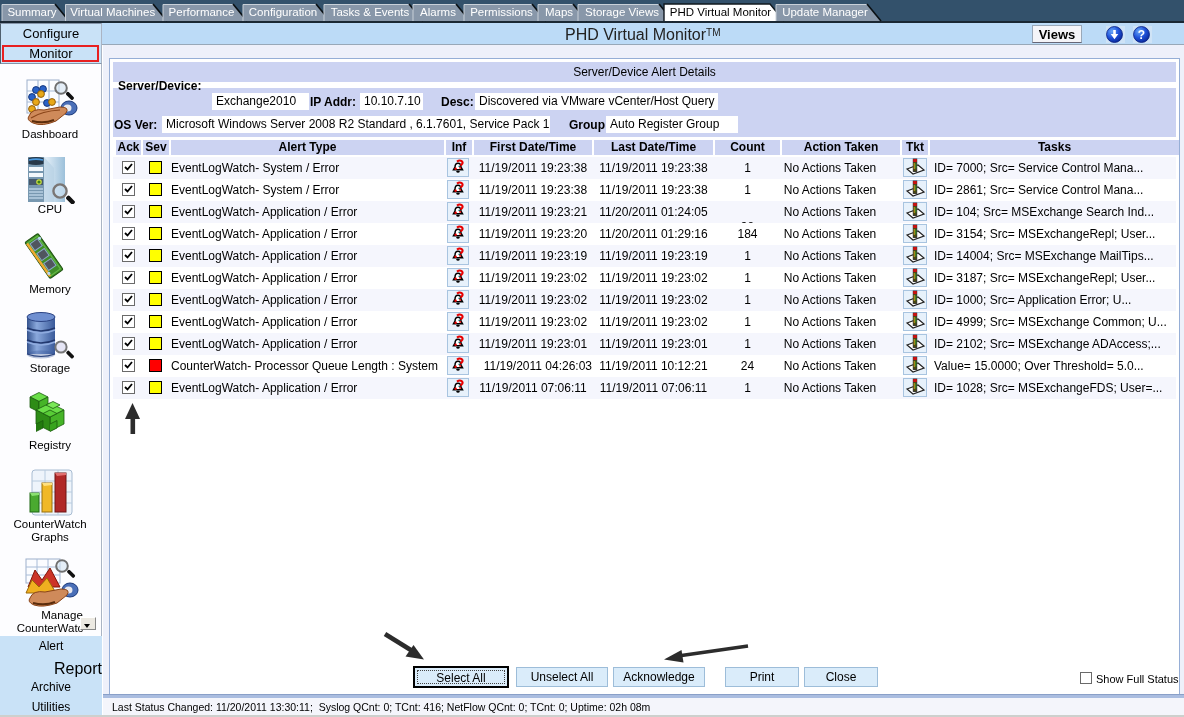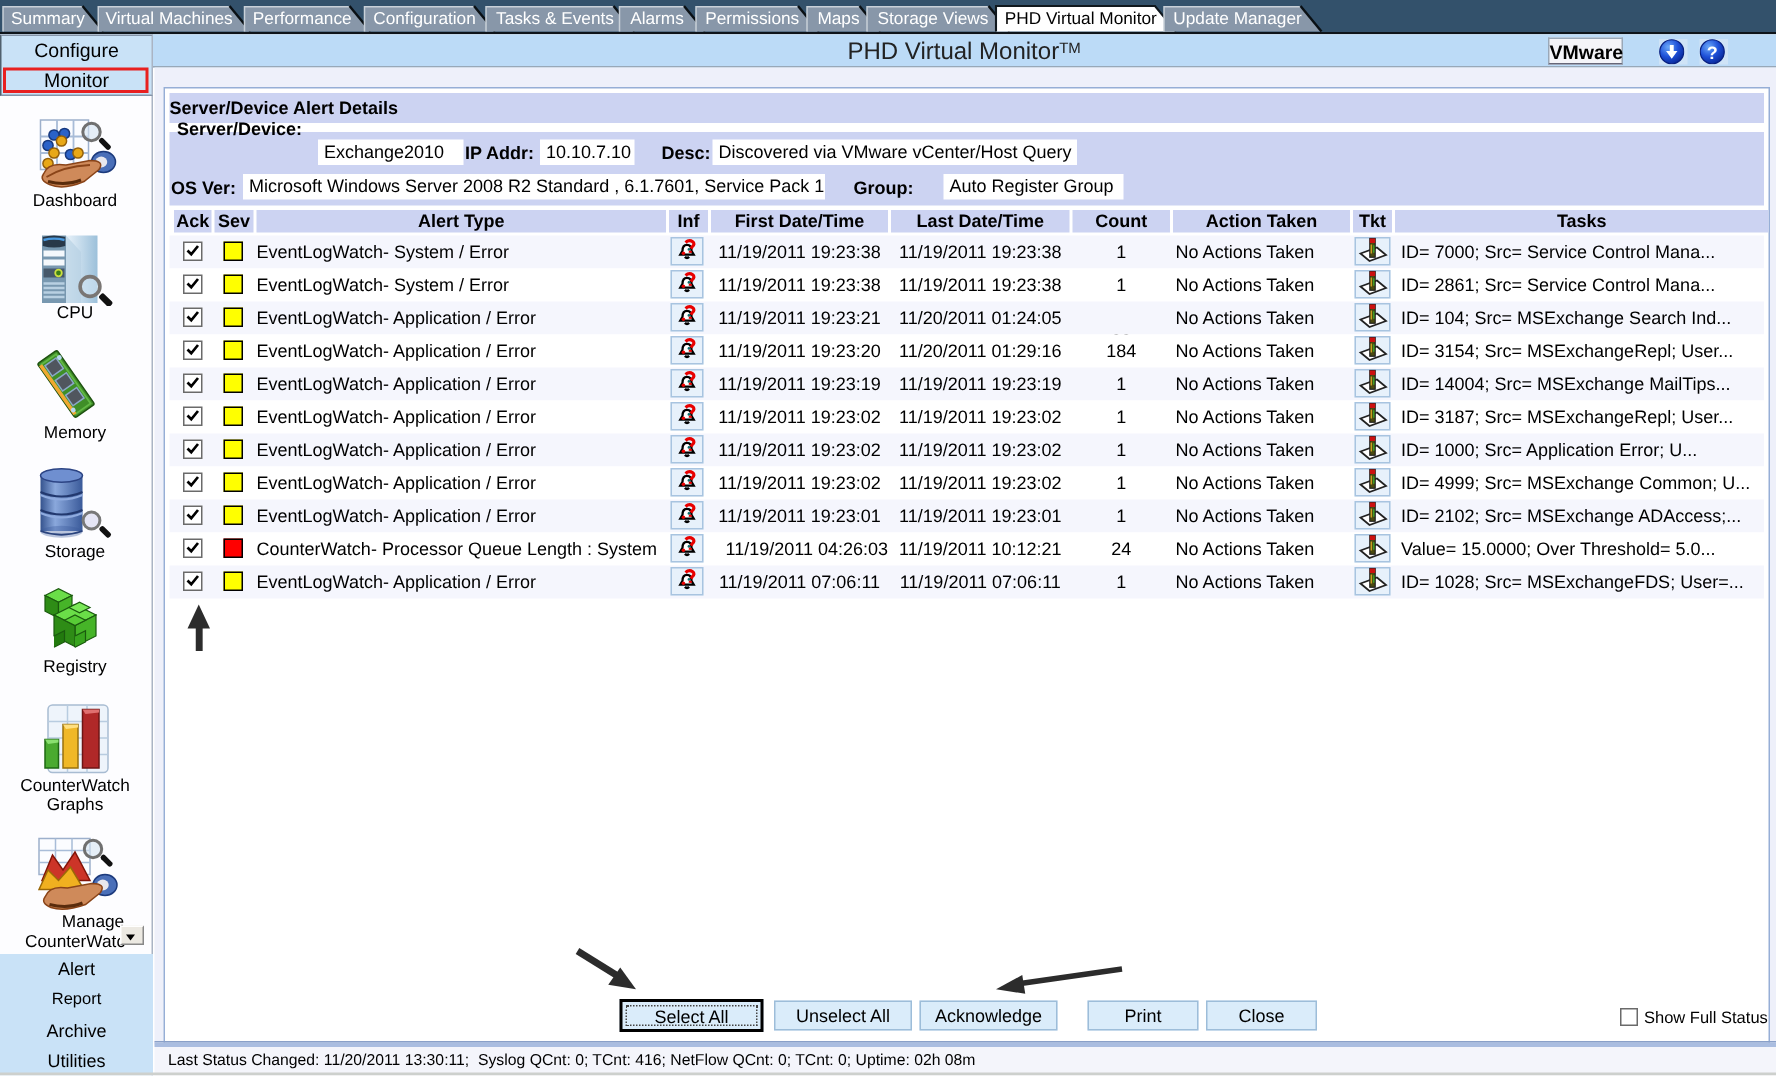--- a/index.html
+++ b/index.html
@@ -51,21 +51,21 @@
     <path d="M664,21 L664,4 L770,4 L784,21" fill="none" stroke="#10181e" stroke-width="1.4"></path>
     <text x="720.5" y="16" font-size="11.5" fill="#000000" text-anchor="middle" font-family="Liberation Sans, sans-serif">PHD Virtual Monitor</text>
     <polygon points="776,4 867,4 881,21 776,21" fill="#8897a9"></polygon>
     <path d="M776,21 L776,4.5 L867,4.5" fill="none" stroke="#c8d0d8" stroke-width="1"></path>
     <path d="M867,4 L881,21" fill="none" stroke="#0a1014" stroke-width="1.6"></path>
     <text x="825.0" y="16" font-size="11.5" fill="#ffffff" text-anchor="middle" font-family="Liberation Sans, sans-serif">Update Manager</text>
     <rect x="0" y="21.4" width="1184" height="1.2" fill="#0a0e12"></rect>
   </svg>
 <div class="ab" style="left:102px;top:23px;width:1082px;height:22px;background:#bcdbf7;border-bottom:1px solid #98a8b8"></div>
 <div class="ab" style="left:565px;top:26px;font-size:16px;color:#222">PHD Virtual Monitor<span style="font-size:10px;vertical-align:4px">TM</span></div>
-<div class="ab" style="left:1032px;top:25px;width:50px;height:18px;background:#f4f4f8;border:1px solid #9aa8b8;border-bottom-color:#667;text-align:center;font-size:13px;font-weight:bold;line-height:17px">VMware</div>
+<div class="ab" style="left:1032px;top:25px;width:50px;height:18px;background:#f4f4f8;border:1px solid #9aa8b8;border-bottom-color:#667;text-align:center;font-size:13px;font-weight:bold;line-height:17px">Views</div>
 <div class="ab" style="left:1106px;top:26px;width:19px;height:17px;background:#cfe3f6"><svg width="17" height="17" viewBox="0 0 17 17">
 <defs>
         <radialGradient id="bgdown" cx="35%" cy="30%" r="75%">
 <stop offset="0%" stop-color="#6aa8f8"></stop>
           <stop offset="55%" stop-color="#1e50d8"></stop>
           <stop offset="100%" stop-color="#0a2898"></stop>
 </radialGradient>
       </defs>
 <circle cx="8.5" cy="8.5" r="8" fill="url(#bgdown)" stroke="#082080" stroke-width="0.8"></circle>
 <path d="M7.2 4 L9.8 4 L9.8 8 L12.3 8 L8.5 13.2 L4.7 8 L7.2 8 Z" fill="#fff"></path>
@@ -200,37 +200,37 @@
 <path d="M6 42 Q9 34 21 36 L37 33 Q47 33 43 39 L33 47 Q19 52 10 49 Q3 46 6 42 Z" fill="#cf8a5a" stroke="#8a4418"></path>
 <path d="M9 47 Q21 50 31 46" stroke="#5a2c0c" stroke-width="2" fill="none"></path>
 </svg></div>
 <div class="ab" style="left:0;top:609px;width:124px;text-align:center;font-size:11.5px">Manage</div>
 <div class="ab" style="left:0;top:622px;width:100px;text-align:center;font-size:11.5px">CounterWatc</div>
 <div class="ab" style="left:80px;top:617px;width:16px;height:13px;background:#ece9e2;border:1px solid #888;border-top-color:#fff;border-left-color:#fff"><svg width="13" height="12">
       <path d="M3 4 L9 4 L6 8 Z" fill="#000"></path>
     </svg></div>
 <div class="ab" style="left:0;top:636px;width:102px;height:81px;background:#c9e2f7"></div>
 <div class="ab" style="left:0;top:639px;width:102px;text-align:center;font-size:12px">Alert</div>
-<div class="ab" style="left:0;top:660px;width:102px;text-align:center;font-size:11px">Report</div>
+<div class="ab" style="left:0;top:660px;width:102px;text-align:right;font-size:16px">Report</div>
 <div class="ab" style="left:0;top:680px;width:102px;text-align:center;font-size:12px">Archive</div>
 <div class="ab" style="left:0;top:700px;width:102px;text-align:center;font-size:12px">Utilities</div>
 <div class="ab" style="left:103px;top:45px;width:1081px;height:652px;background:#eef0fa"></div>
 <div class="ab" style="left:109px;top:58px;width:1071px;height:638px;background:#fff;border:1px solid #96aed6"></div>
-<div class="ab" style="left:113px;top:62px;width:1063px;height:20px;background:#ccd3f2;font-weight:bold;font-size:12px;line-height:20px">Server/Device Alert Details</div>
+<div class="ab" style="left:113px;top:62px;width:1063px;height:20px;background:#ccd3f2;text-align:center;font-weight:normal;font-size:12px;line-height:20px">Server/Device Alert Details</div>
 <div class="ab" style="left:113px;top:88px;width:1063px;height:49px;background:#ccd3f2"></div>
 <div class="ab lbl" style="left:118px;top:79px">Server/Device:</div>
 <div class="wbox" style="left:212px;top:93px;width:97px">Exchange2010</div>
 <div class="ab lbl" style="left:310px;top:95px">IP Addr:</div>
 <div class="wbox" style="left:360px;top:93px;width:63px">10.10.7.10</div>
 <div class="ab lbl" style="left:441px;top:95px">Desc:</div>
 <div class="wbox" style="left:475px;top:93px;width:243px">Discovered via VMware vCenter/Host Query</div>
 <div class="ab lbl" style="left:114px;top:118px">OS Ver:</div>
 <div class="wbox" style="left:162px;top:116px;width:388px">Microsoft Windows Server 2008 R2 Standard , 6.1.7601, Service Pack 1</div>
 <div class="ab lbl" style="left:569px;top:118px">Group:</div>
-<div class="wbox" style="left:629px;top:116px;width:120px">Auto Register Group</div>
+<div class="wbox" style="left:606px;top:116px;width:132px">Auto Register Group</div>
 <div class="hc" style="left:116px;top:140px;width:25px">Ack</div>
 <div class="hc" style="left:143px;top:140px;width:26px">Sev</div>
 <div class="hc" style="left:171px;top:140px;width:273px">Alert Type</div>
 <div class="hc" style="left:446px;top:140px;width:26px">Inf</div>
 <div class="hc" style="left:474px;top:140px;width:118px">First Date/Time</div>
 <div class="hc" style="left:594px;top:140px;width:119px">Last Date/Time</div>
 <div class="hc" style="left:715px;top:140px;width:65px">Count</div>
 <div class="hc" style="left:782px;top:140px;width:118px">Action Taken</div>
 <div class="hc" style="left:902px;top:140px;width:26px">Tkt</div>
 <div class="hc" style="left:930px;top:140px;width:249px">Tasks</div>

